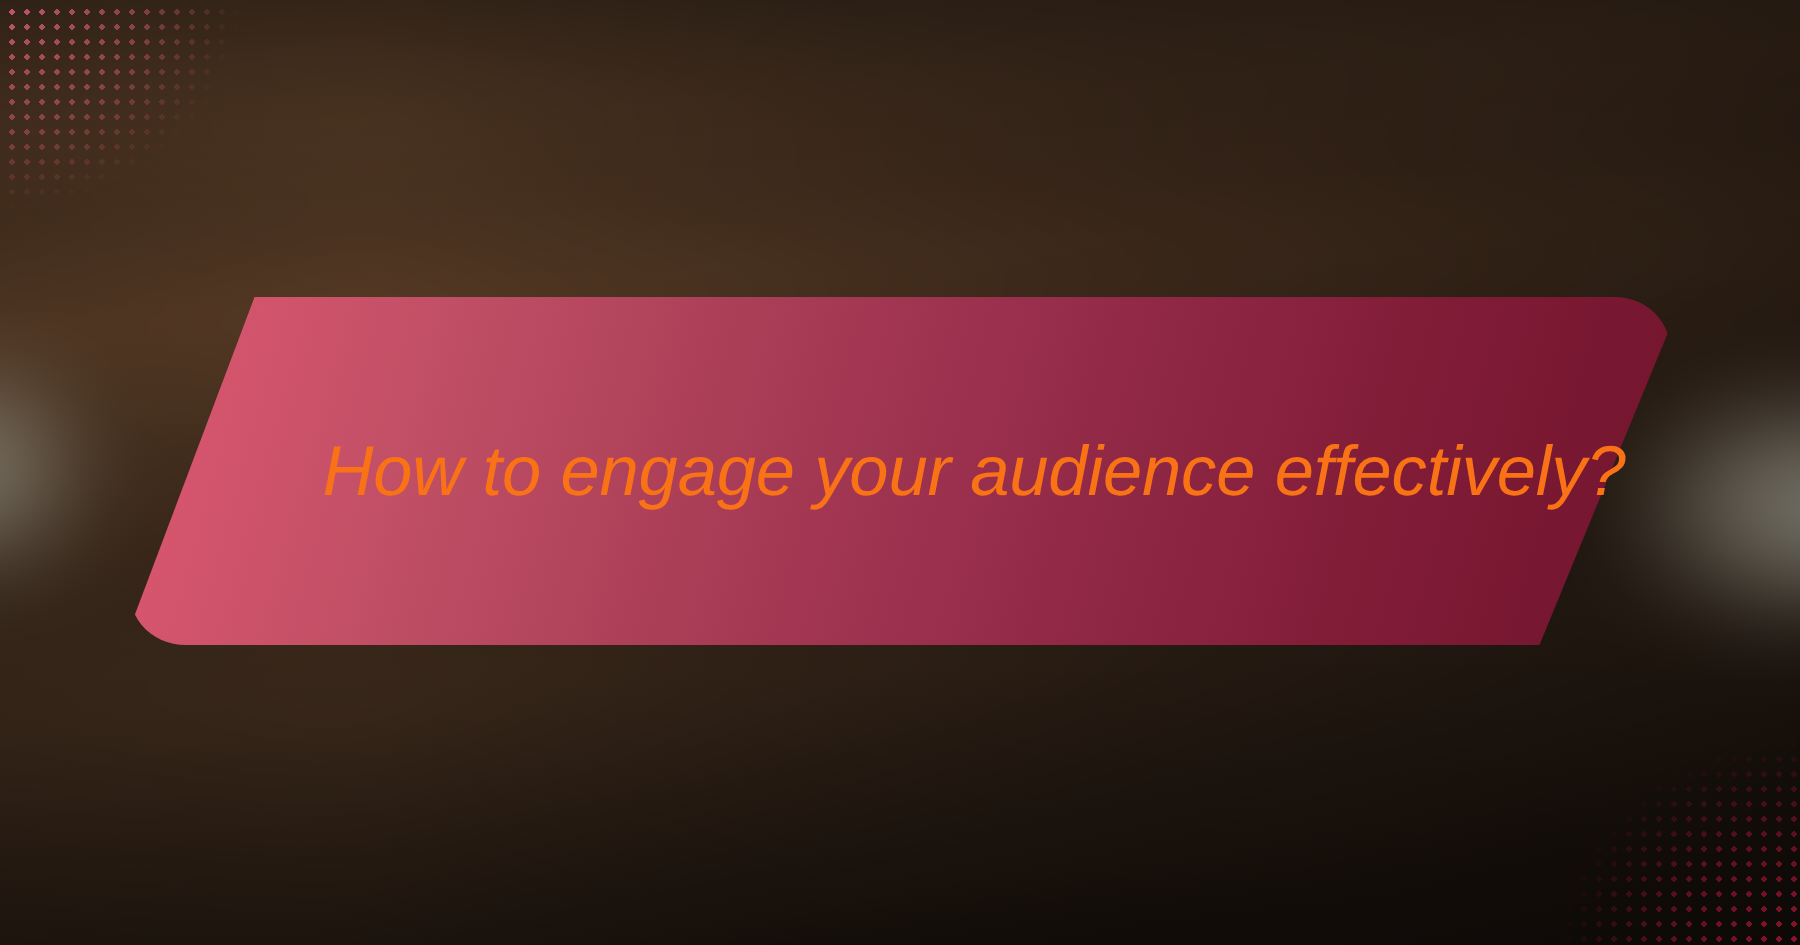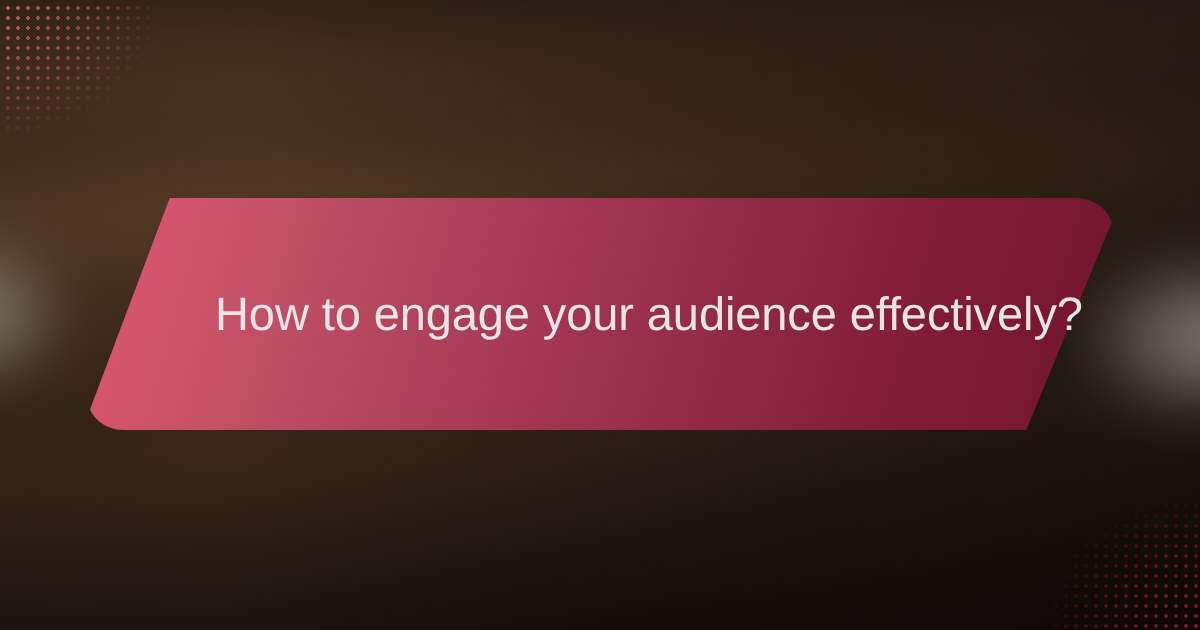--- a/index.html
+++ b/index.html
@@ -112,28 +112,29 @@
     position: absolute;
     inset: 0;
     display: flex;
     align-items: center;
     justify-content: flex-start;
     padding-left: 115px;
     padding-right: 95px;
     box-sizing: border-box;
   }
   .quote-text {
-    color: #e5e5e5;
+    color: #f97316;
     font-family: "Liberation Sans", sans-serif;
     font-size: 47px;
     font-weight: 400;
     letter-spacing: -0.1px;
     line-height: 1.12;
     white-space: nowrap;
     text-rendering: geometricPrecision;
+    font-style: italic;
   }
 </style>
 </head>
 <body>
 
 <div class="canvas">
 
   <div class="bg-photo"></div>
   <div class="bg-darken"></div>
 

